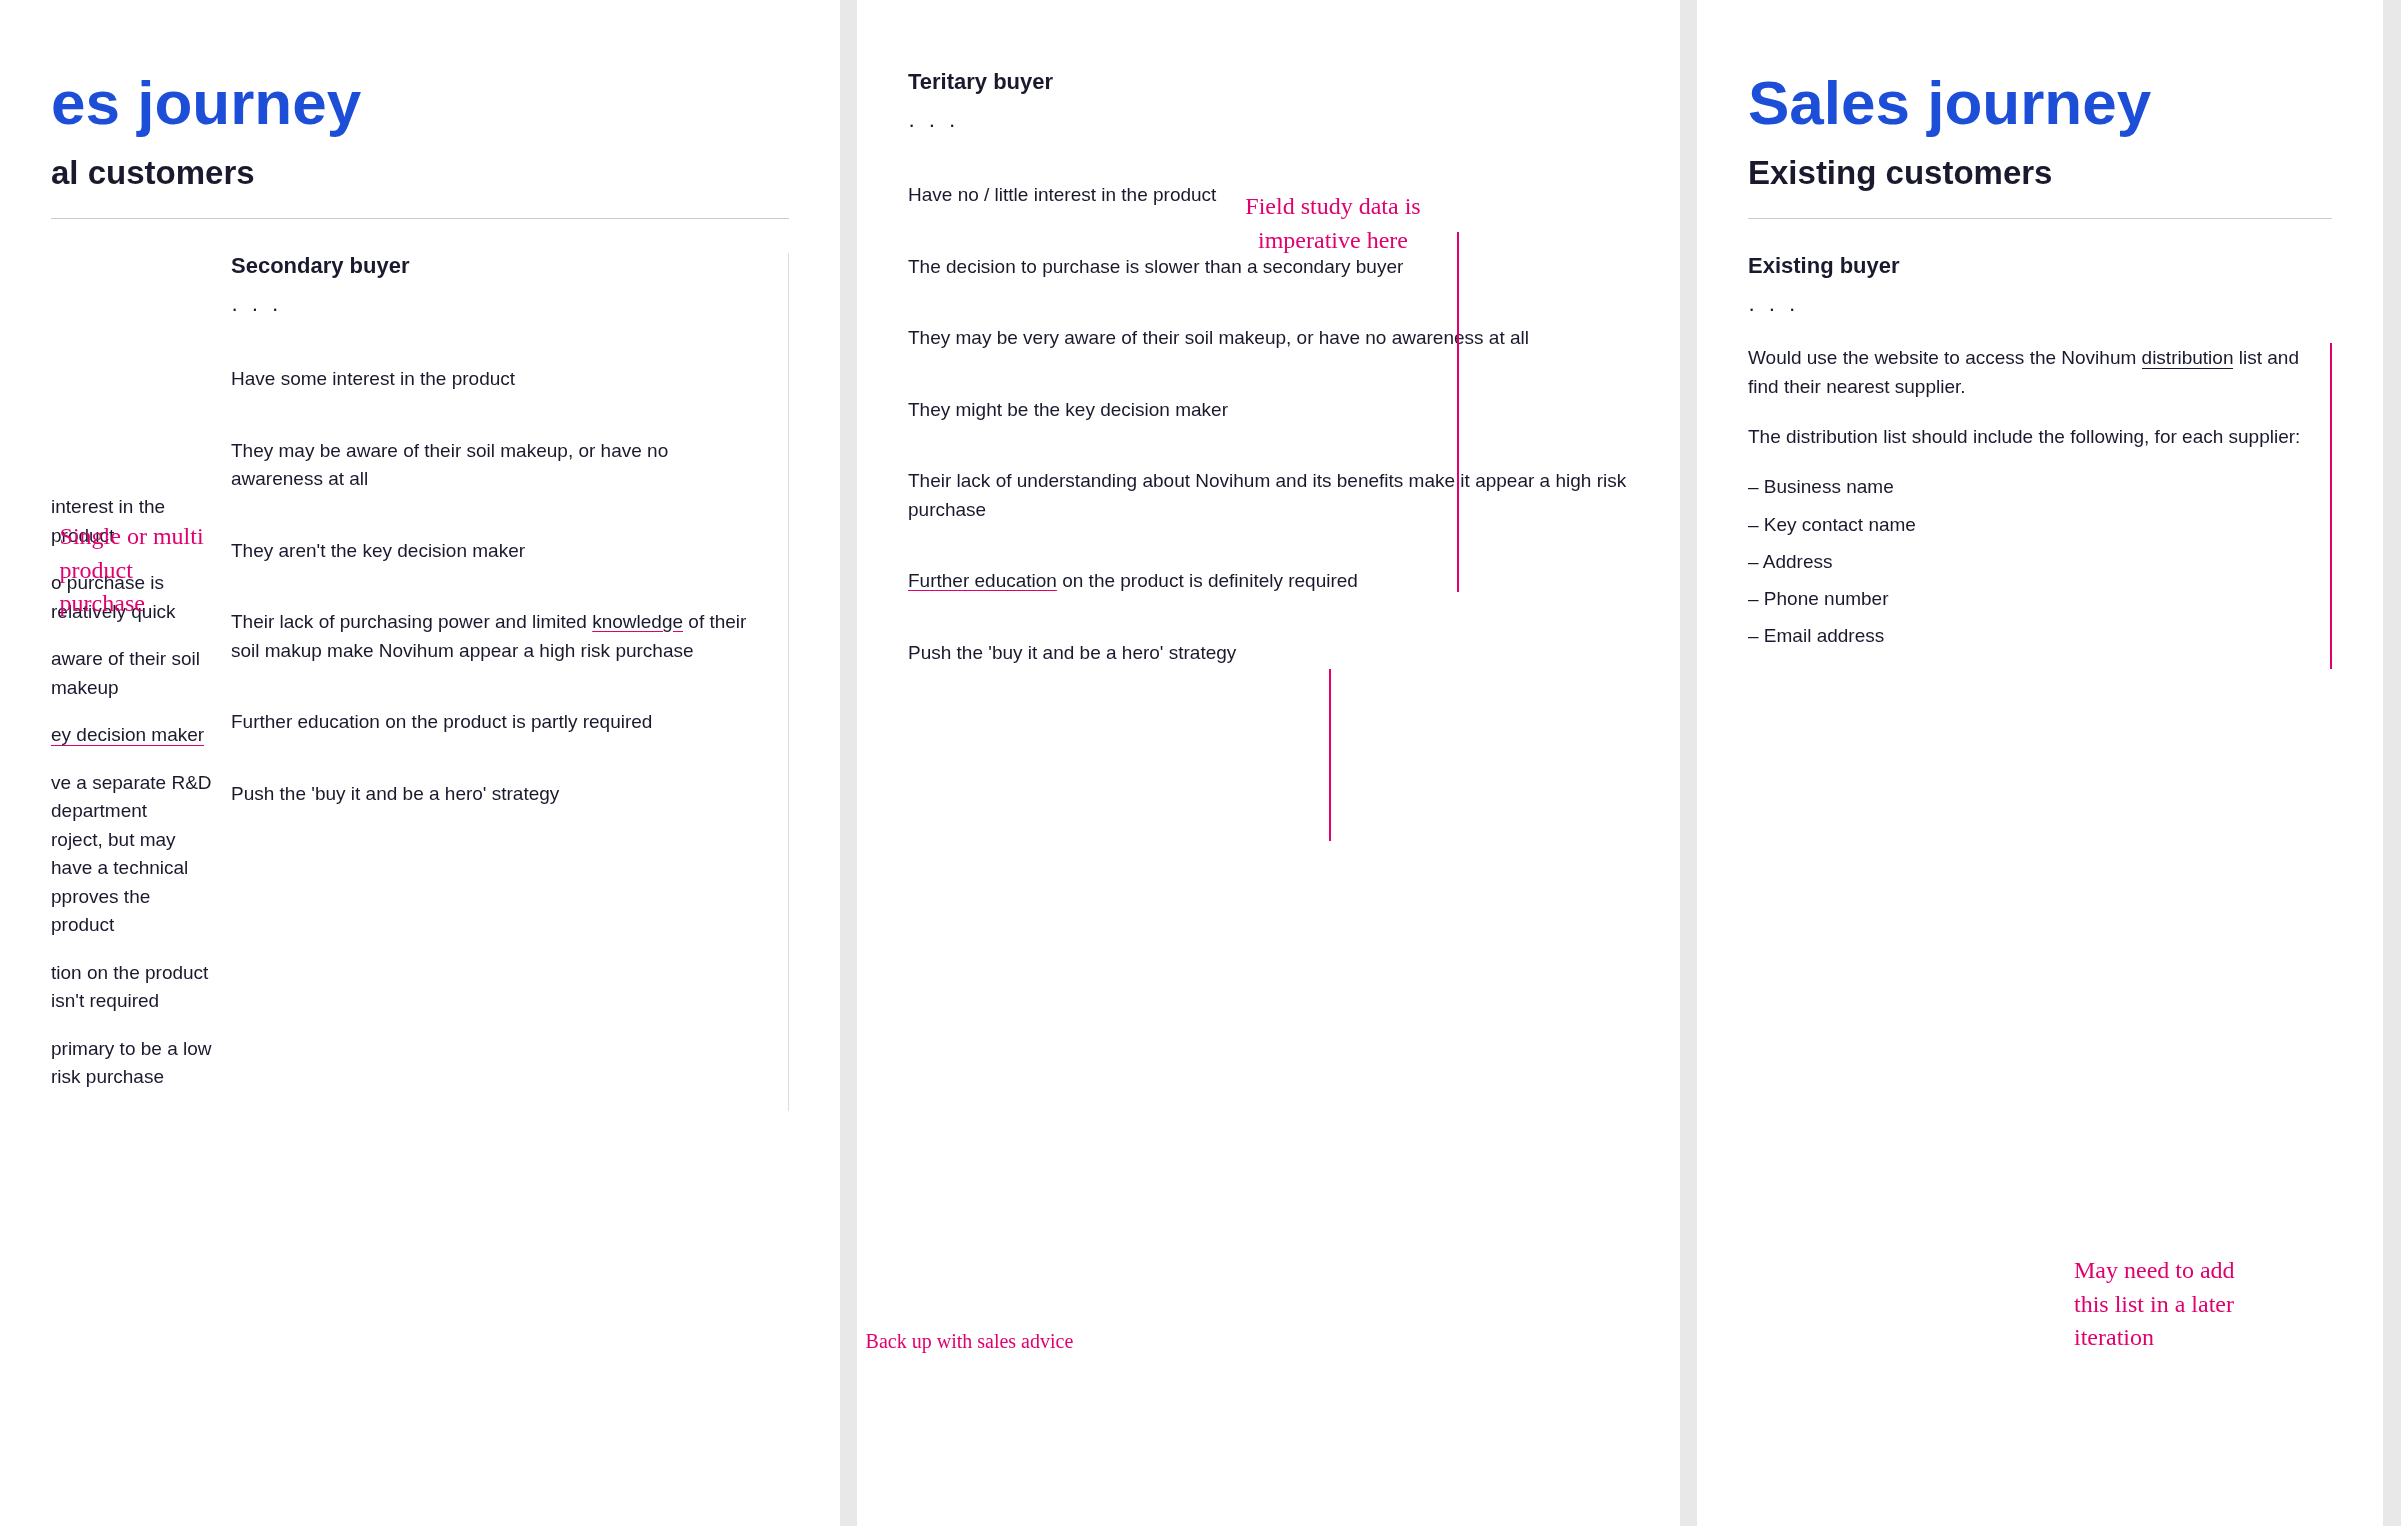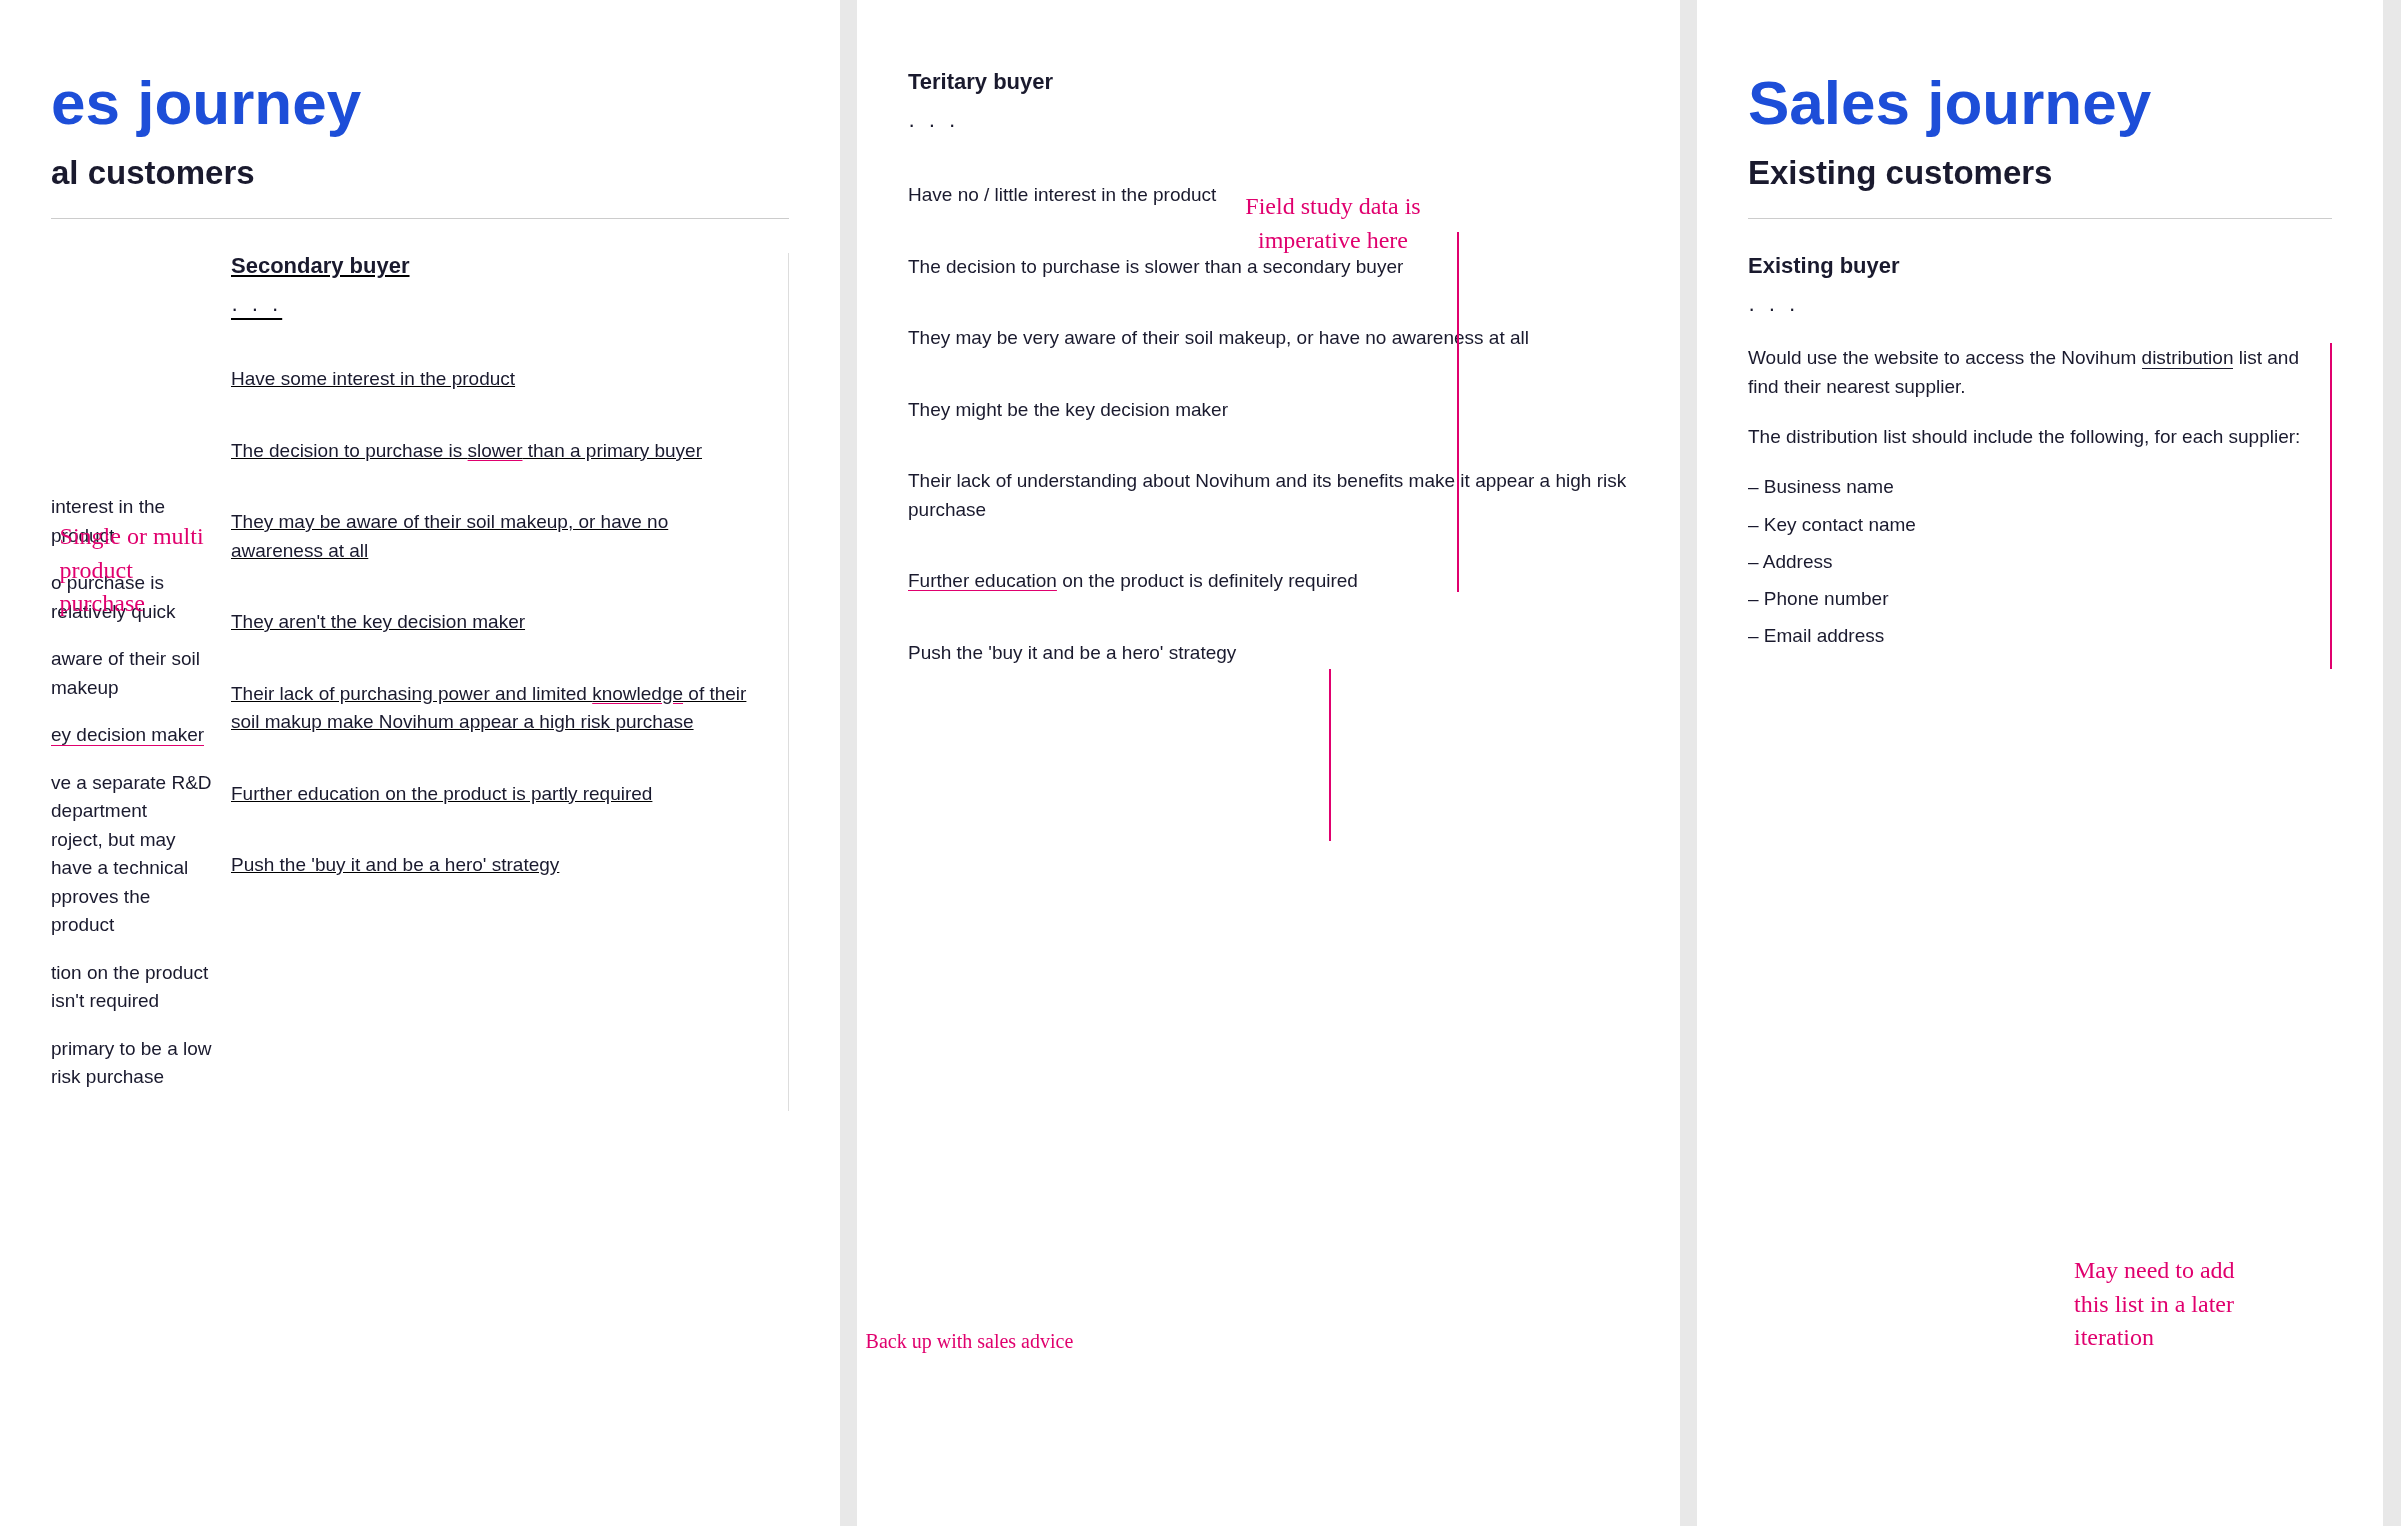--- a/index.html
+++ b/index.html
@@ -177,25 +177,24 @@
           <p class="partial-text">interest in the product</p>
           <p class="partial-text">o purchase is relatively quick</p>
           <p class="partial-text">aware of their soil makeup</p>
           <p class="partial-text"><span class="partial-underline">ey decision maker</span></p>
           <p class="partial-text">ve a separate R&amp;D department<br>roject, but may have a technical<br>pproves the product</p>
           <p class="partial-text">tion on the product isn't required</p>
           <p class="partial-text">primary to be a low risk purchase</p>
         </div>
       </div>
 
-      <div style="flex:1; padding-right:26px; border-right: 0.9px solid #ddd; position:relative;text-decoration:underline;">
+      <div style="flex:1; padding-right:26px; border-right: 0.9px solid #ddd; position:relative;">
         <h3 class="buyer-type">Secondary buyer</h3>
         <div class="dots">· · ·</div>
         <p class="bullet-text">Have some interest in the product</p>
-        <p class="bullet-text">The decision to purchase is <span class="underline-pink">slower</span> than a primary buyer</p>
         <p class="bullet-text">They may be aware of their soil makeup, or have no awareness at all</p>
         <p class="bullet-text">They aren't the key decision maker</p>
         <p class="bullet-text">Their lack of purchasing power and limited <span class="underline-pink">knowledge</span> of their soil makup make Novihum appear a high risk purchase</p>
         <p class="bullet-text">Further education on the product is partly required</p>
         <p class="bullet-text">Push the 'buy it and be a hero' strategy</p>
       </div>
     </div>
   </div>
 
   <div class="middle-panel" style="position:relative;">

